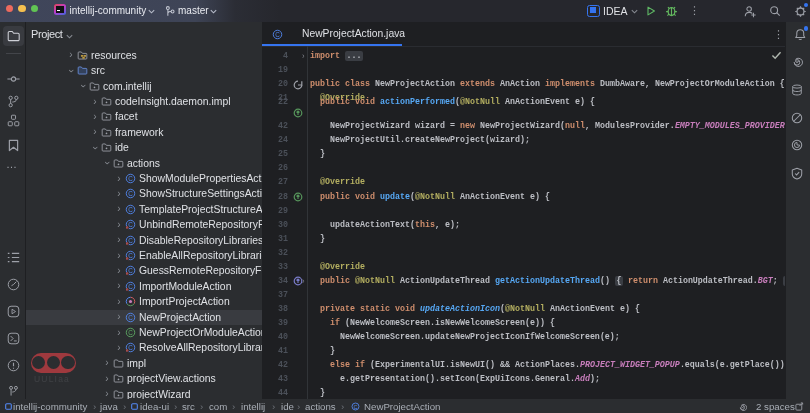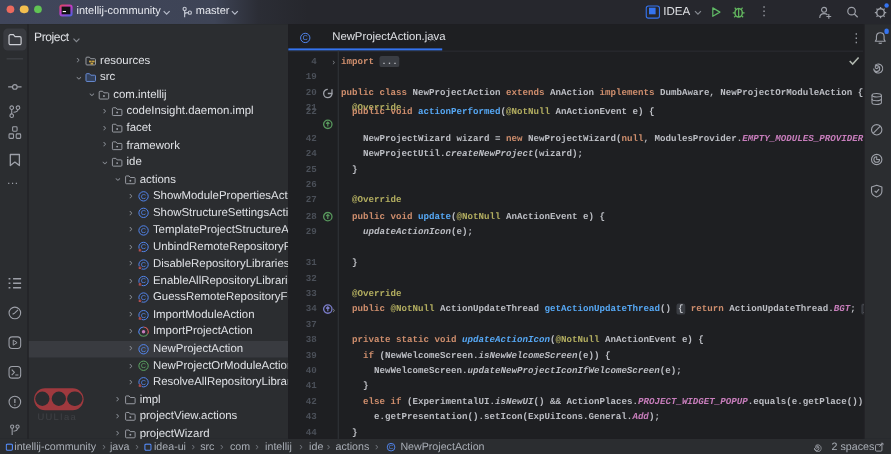--- a/index.html
+++ b/index.html
@@ -16,21 +16,21 @@
 .tic{flex:none;margin-right:3px}
 .sel{background:#393B40}
 .ln{position:absolute;left:0;width:523px;height:14.1px;white-space:pre;font-family:"Liberation Mono",monospace;font-size:8.33px;line-height:14.1px;font-weight:bold}
 .num{position:absolute;left:0;width:26px;text-align:right;color:#4B5059}
 .cde{position:absolute;left:48px;color:#BCBEC4}
 .k{color:#CF8E6D}
 .an{color:#B3AE60}
 .m{color:#56A8F5}
 .mi{color:#56A8F5;font-style:italic}
 .cn{color:#C77DBB;font-style:italic}
-.it{font-style:italic}
+.it{}
 .fb{background:#3A3D43;border-radius:2px;padding:0 1.5px}
 .gi{position:absolute;left:31px;width:10px;height:10px}
 .fa{position:absolute;left:40px;color:#868A91;font-size:7.5px;transform:scaleY(1.15)}
 </style></head><body>
 
 <div id="titlebar">
 <div class="tl" style="left:5.8px;background:#EC6A5E"></div>
 <div class="tl" style="left:18.2px;background:#F4BF4F"></div>
 <div class="tl" style="left:30.6px;background:#61C454"></div>
 <div class="abs" style="left:54px;top:3.5px;width:11.5px;height:11.5px;border-radius:2.5px;background:linear-gradient(150deg,#E2484F 0%,#C13BC8 45%,#3B66E0 100%)">
@@ -399,21 +399,22 @@
 <div class="ln" style="top:97.2px"><span class="num">42</span><span class="cde">    NewProjectWizard wizard = <span class="k">new</span> NewProjectWizard(<span class="k">null</span>, ModulesProvider.<span class="cn">EMPTY_MODULES_PROVIDER</span>,</span></div>
 <div class="ln" style="top:111.3px"><span class="num">24</span><span class="cde">    NewProjectUtil.<span class="it">createNewProject</span>(wizard);</span></div>
 <div class="ln" style="top:125.3px"><span class="num">25</span><span class="cde">  }</span></div>
 <div class="ln" style="top:139.4px"><span class="num">26</span><span class="cde"></span></div>
 <div class="ln" style="top:153.4px"><span class="num">27</span><span class="cde">  <span class="an">@Override</span></span></div>
 <div class="ln" style="top:167.5px"><span class="num">28</span><span class="cde">  <span class="k">public void </span><span class="m">update</span>(<span class="an">@NotNull</span> AnActionEvent e) {</span></div>
 <svg class="gi" style="top:170.0px" width="9" height="9" viewBox="0 0 10 10">
       <circle cx="5" cy="5" r="3.8" stroke="#57965C" stroke-width="1.2" fill="none"></circle>
       <path d="M5 7 V3 M3.5 4.5 L5 3 L6.5 4.5" stroke="#57965C" stroke-width="1.1" fill="none"></path>
     </svg>
-<div class="ln" style="top:181.6px"><span class="num">29</span><span class="cde">    <span class="it">updateActionIcon</span>(e);</span></div>
+<div class="ln" style="top:181.6px"><span class="num">29</span></div>
+<div class="ln" style="top:195.6px"><span class="num">30</span><span class="cde">    <span class="it">updateActionText</span>(<span class="k">this</span>, e);</span></div>
 <div class="ln" style="top:209.7px"><span class="num">31</span><span class="cde">  }</span></div>
 <div class="ln" style="top:223.7px"><span class="num">32</span><span class="cde"></span></div>
 <div class="ln" style="top:237.8px"><span class="num">33</span><span class="cde">  <span class="an">@Override</span></span></div>
 <div class="ln" style="top:251.8px"><span class="num">34</span><span class="cde">  <span class="k">public </span><span class="an">@NotNull</span> ActionUpdateThread <span class="m">getActionUpdateThread</span>() <span class="fb">{</span> <span class="k">return</span> ActionUpdateThread.<span class="cn">BGT</span>; <span class="fb">}</span></span></div>
 <svg class="gi" style="top:254.3px" width="9" height="9" viewBox="0 0 10 10">
       <circle cx="5" cy="5" r="3.8" stroke="#7A7CC9" stroke-width="1.2" fill="none"></circle>
       <path d="M5 7 V3 M3.5 4.5 L5 3 L6.5 4.5" stroke="#7A7CC9" stroke-width="1.1" fill="none"></path>
     </svg>
 <div class="fa" style="top:254.8px">›</div>
 <div class="ln" style="top:265.9px"><span class="num">37</span><span class="cde"></span></div>

